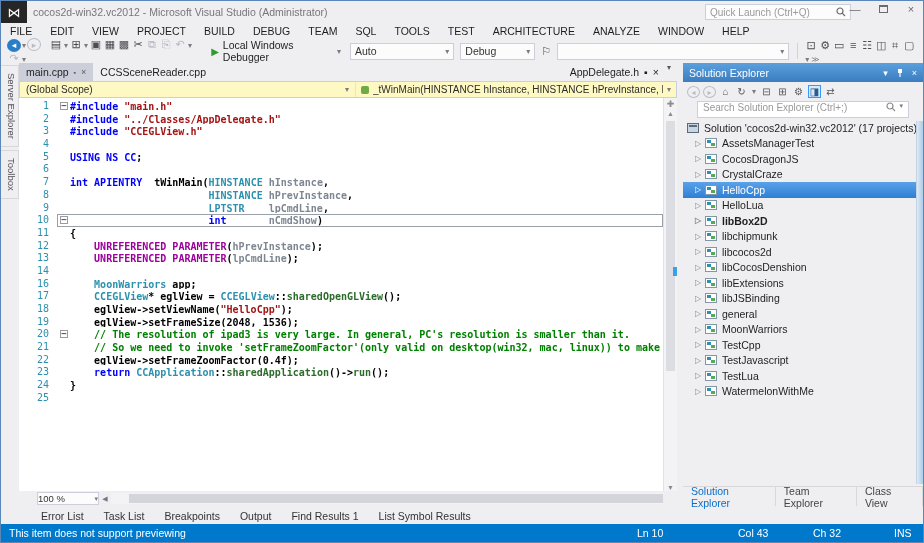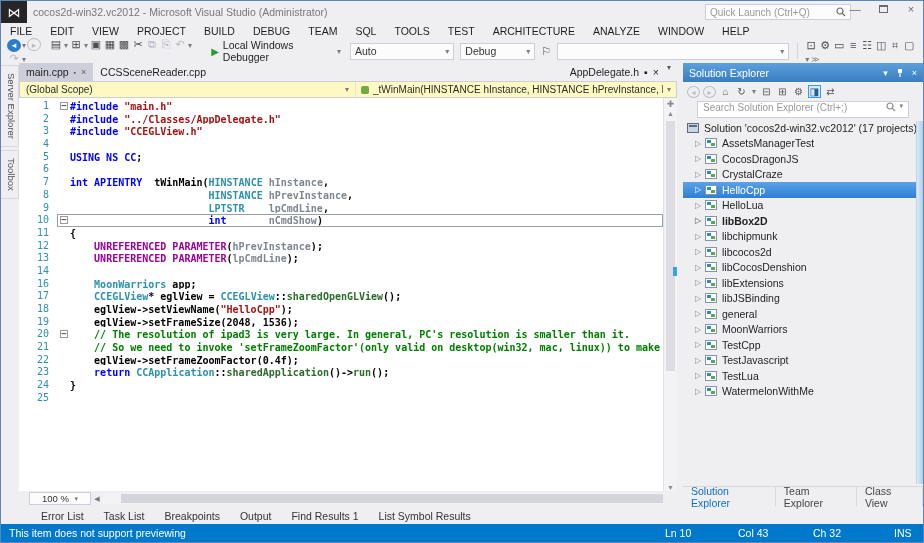--- a/index.html
+++ b/index.html
@@ -74,22 +74,22 @@
   .com{color:#008000}.mac{color:#9b009b}.id{color:#7d8691}.mem{color:#2c6b2c}
   
   .vscroll{width:14px;flex:none;background:#f3f3f6;border-left:1px solid #e1e1e6;
            display:flex;flex-direction:column;align-items:center;font-size:7px;color:#8a8a90;position:relative}
   .vs-split{height:12px;line-height:12px;font-size:9px}
   .vs-track{flex:1;width:100%;position:relative}
   .vs-thumb{position:absolute;left:2px;right:2px;top:4px;height:250px;background:#dcdde2}
   .vs-mark{position:absolute;right:0;top:150px;width:4px;height:9px;background:#3aa0e8}
   
   .hscrollrow{height:15px;display:flex;align-items:center;background:#efeff2;font-size:9px;color:#76767c}
-  .zoomcombo{width:62px;height:13px;margin-left:10px;background:#fcfcfc;border:1px solid #cccedb;
-             display:flex;align-items:center;font-size:9.5px;color:#333;padding:0 12px}
+  .zoomcombo{width:62px;height:13px;margin-left:18px;background:#fcfcfc;border:1px solid #cccedb;
+             display:flex;align-items:center;font-size:9.5px;color:#333;padding:0 0}
   .zoomcombo .ca{margin-left:auto;font-size:7px;color:#7b7b80}
   .hs-arrow{width:12px;text-align:center;font-size:7px}
   .hs-track{flex:1;height:11px;background:#f3f3f6;position:relative;margin-right:14px}
   .hs-thumb{position:absolute;top:1px;bottom:1px;left:18px;right:0;background:#d4d5da}
   
   .paneltabs{height:20px;display:flex;align-items:center;font-size:10.5px;color:#333;padding-left:12px}
   .ptab-item{padding:0 10px}
   
   .vsplit{width:6px;flex:none}
   
@@ -418,18 +418,18 @@
           <span class="setab active">Solution Explorer</span>
           <span class="setab">Team Explorer</span>
           <span class="setab">Class View</span>
         </div>
       <div class="sefill"></div>
     </div>
   </div>
 
   <div class="statusbar">
     <span class="sb-msg">This item does not support previewing</span>
-    <span class="sb-pos" style="left:664px">Ln 10</span>
+    <span class="sb-pos" style="left:636px">Ln 10</span>
     <span class="sb-pos" style="left:737px">Col 43</span>
     <span class="sb-pos" style="left:812px">Ch 32</span>
     <span class="sb-pos" style="left:893px">INS</span>
   </div>
 </div>
 
 </body></html>

